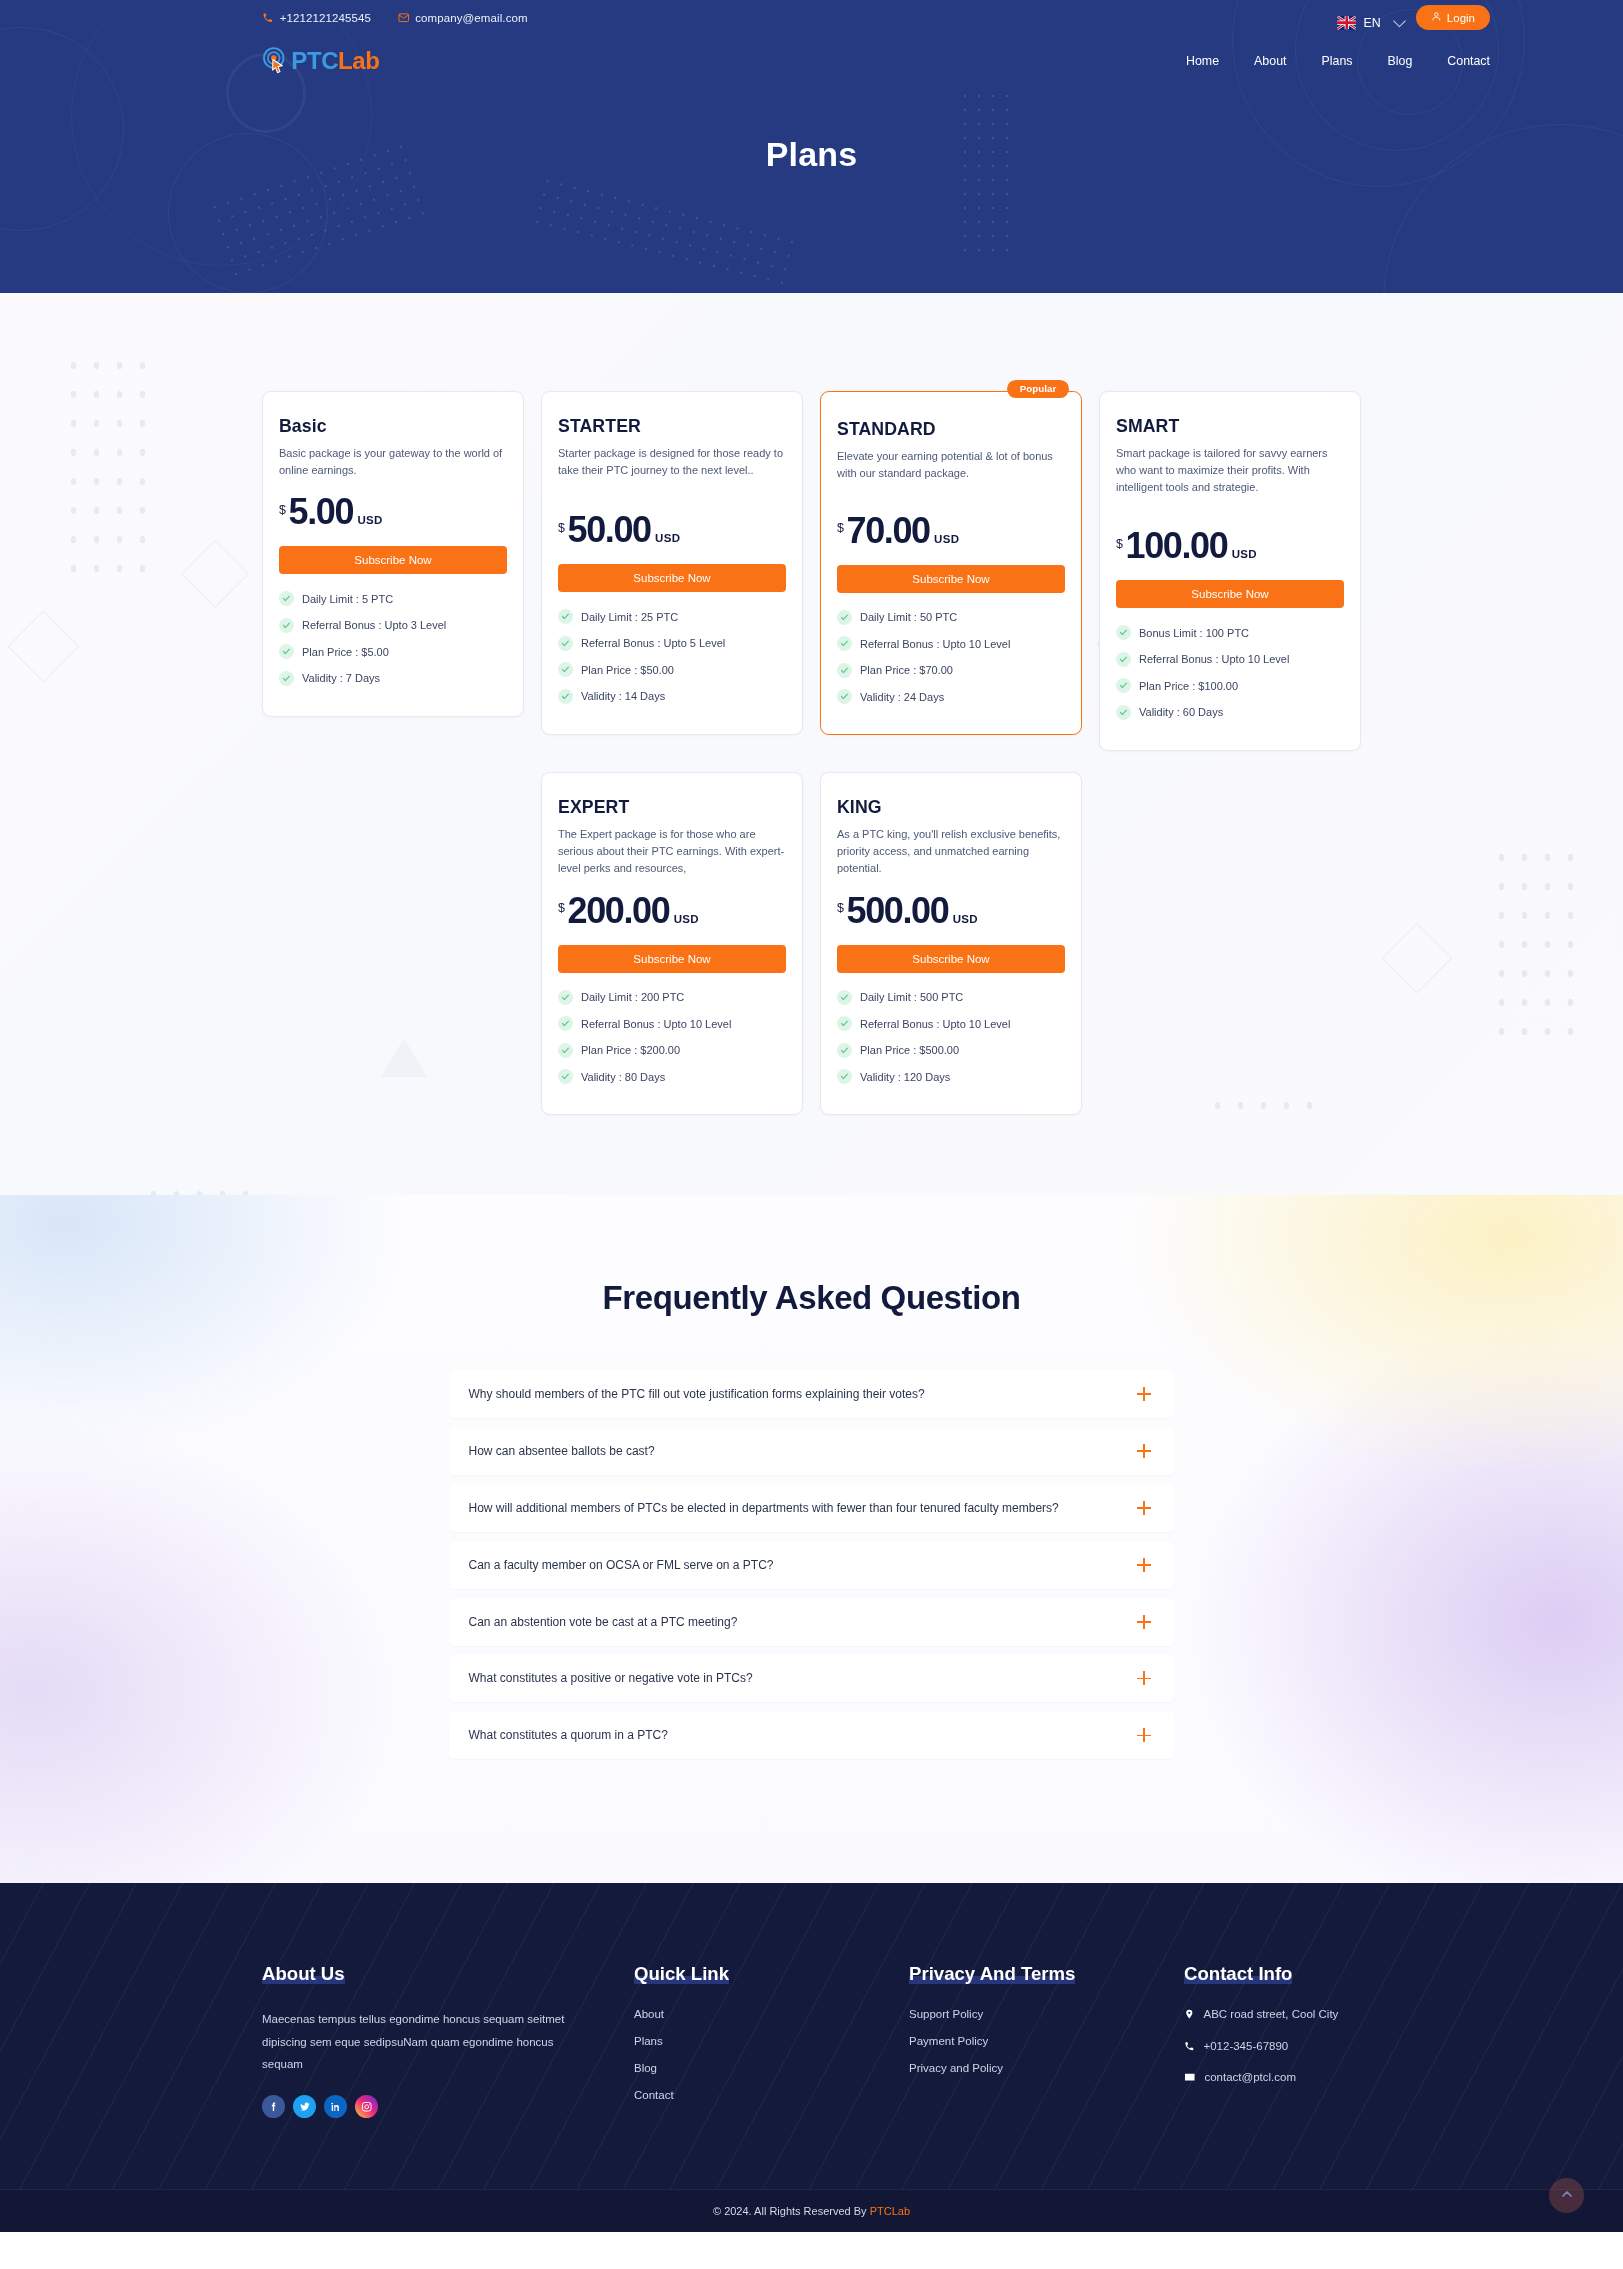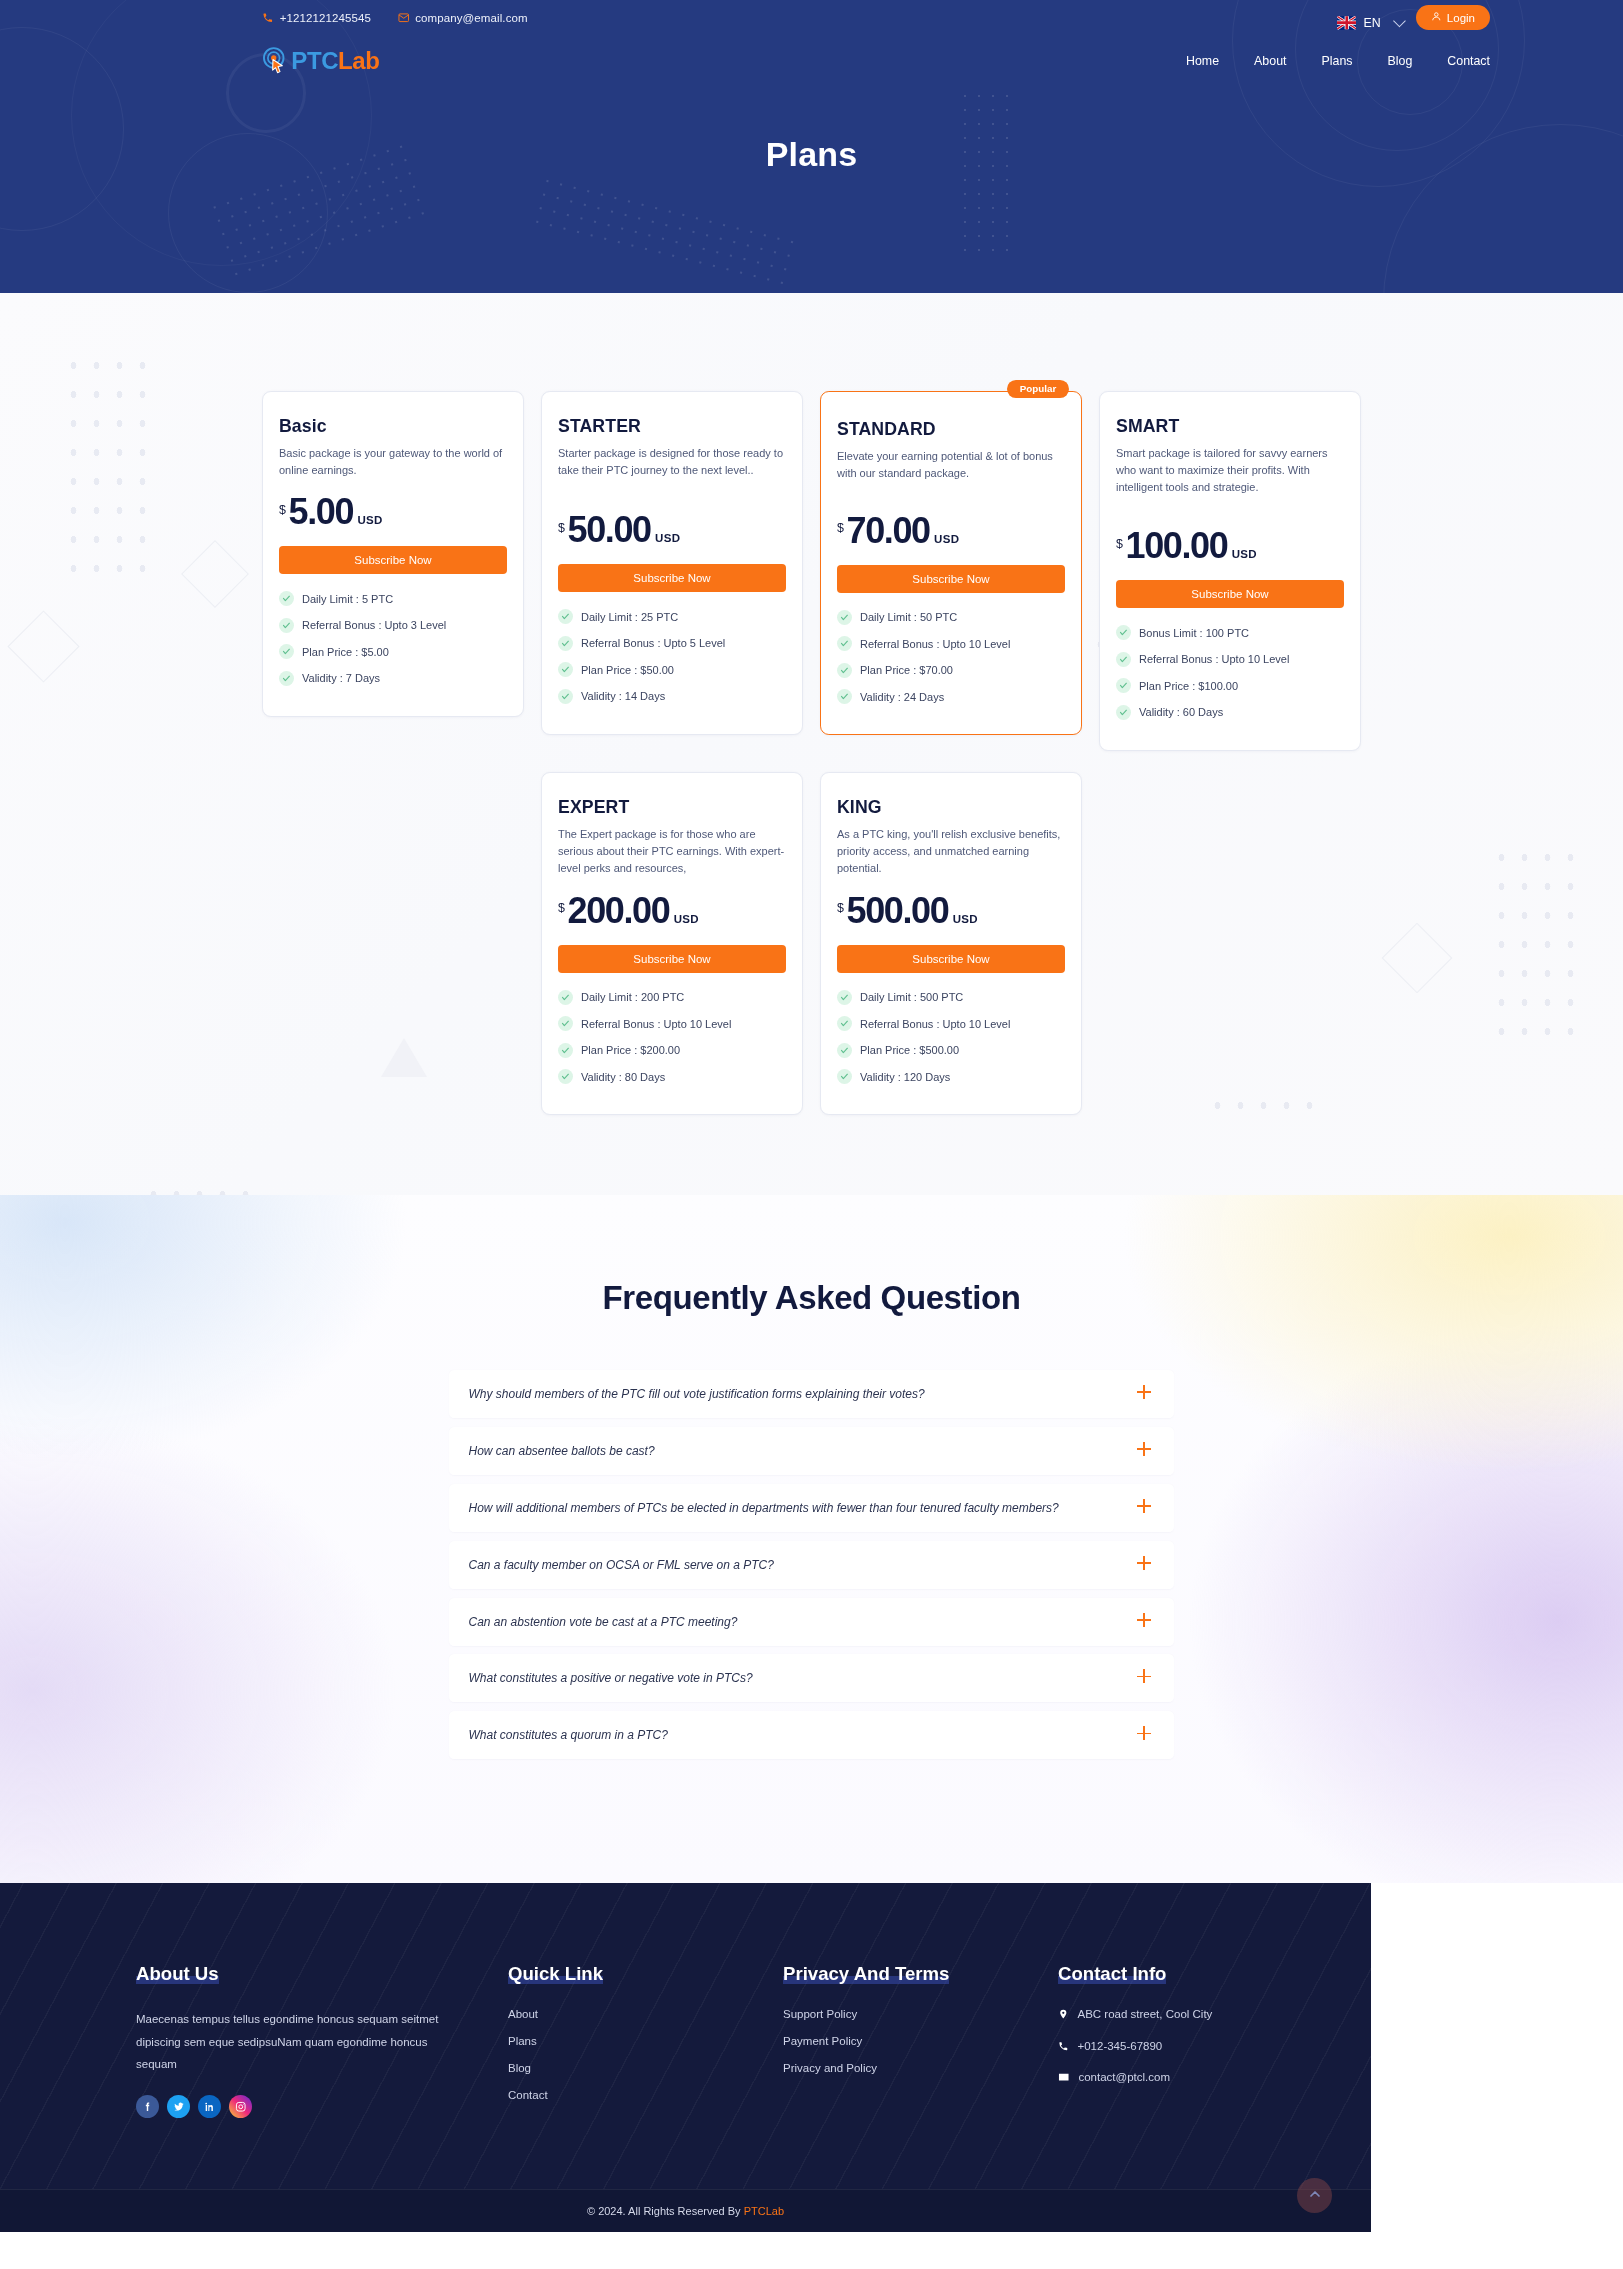--- a/index.html
+++ b/index.html
@@ -221,43 +221,42 @@
     font-size: 33px; font-weight: 700; color: #121a3e;
     letter-spacing: -0.4px;
     margin-bottom: 53px;
   }
   .faq-list { width: 725px; margin: 0 auto; }
   .faq-item {
     background: rgba(255,255,255,0.88);
     border-radius: 5.3px;
     margin-bottom: 8.9px;
     padding: 15px 23px 15px 19.5px;
-    display: flex; align-items: flex-start; gap: 0;
+    display: flex; align-items: center; gap: 0;
     cursor: pointer;
     box-shadow: 0 0.9px 1.8px rgba(40,40,90,0.03);
-    font-style: italic;
   }
   .faq-q {
     flex: 1;
     font-size: 12px; color: #2b3350; line-height: 1.5;
   }
   .faq-plus {
     flex: 0 0 auto;
     position: relative; width: 14px; height: 14px;
   }
   .faq-plus::before, .faq-plus::after {
     content: ""; position: absolute; background: #f97316;
   }
   .faq-plus::before { left: 0; top: 6.2px; width: 14px; height: 1.8px; }
   .faq-plus::after { top: 0; left: 6.2px; width: 1.8px; height: 14px; }
 
   
   .footer {
     position: relative;
-    width: 1371px;
+    width: 1623px;
     background: #141a3c;
     overflow: hidden;
     padding: 80px 0 0;
   }
   .footer-stripes {
     position: absolute; inset: 0;
     background-image: repeating-linear-gradient(
       -62deg,
       rgba(255,255,255,0.045) 0px,
       rgba(255,255,255,0.045) 1.3px,

